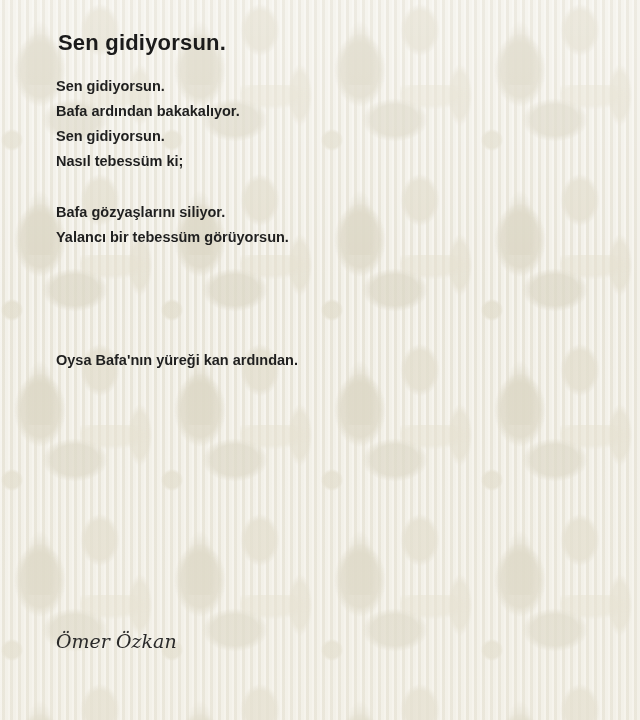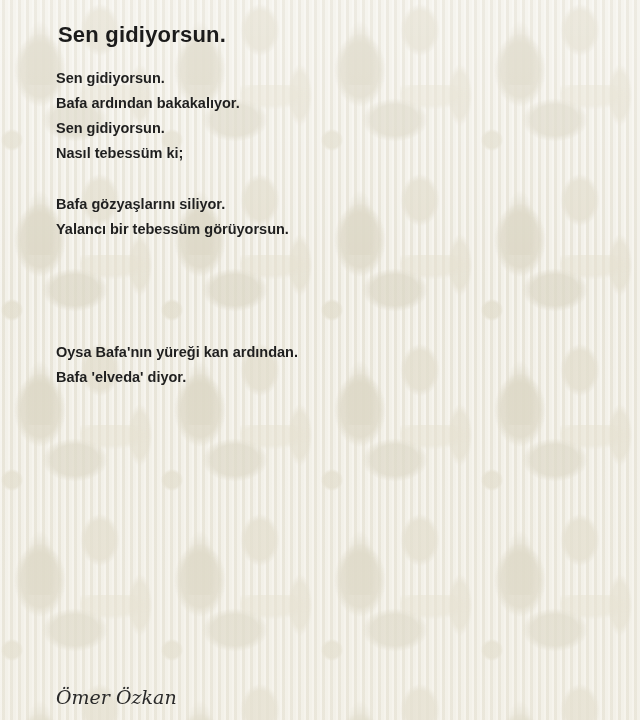--- a/index.html
+++ b/index.html
@@ -66,20 +66,21 @@
   }
 
   .bg-sheen {
     background-image: linear-gradient(180deg, rgba(255,255,255,0.28) 0%, rgba(255,255,255,0.05) 40%, rgba(245,242,232,0.25) 100%);
   }
 
   .content {
     position: relative;
     z-index: 2;
     padding: 16px 36px 0 56px;
+    margin-top: 8px;
   }
 
   .poem-title {
     font-size: 22px;
     font-weight: bold;
     color: #1b1b1b;
     letter-spacing: 0.2px;
     margin: 6px 0 18px 2px;
   }
 
@@ -99,21 +100,21 @@
     font-size: 14.5px;
     font-weight: bold;
     color: #1f1f1f;
     line-height: 25px;
     white-space: pre;
   }
 
   .author {
     position: absolute;
     left: 56px;
-    top: 686px;
+    top: 630px;
     z-index: 2;
     font-family: "DejaVu Serif", serif;
     font-style: italic;
     font-size: 19px;
     color: #2a2a2a;
   }
 </style>
 </head>
 <body>
 
@@ -137,21 +138,20 @@
         <div class="poem-line">Nasıl tebessüm ki;</div>
       </div>
 
       <div class="stanza gap-large">
         <div class="poem-line">Bafa gözyaşlarını siliyor.</div>
         <div class="poem-line">Yalancı bir tebessüm görüyorsun.</div>
       </div>
 
       <div class="stanza">
         <div class="poem-line">Oysa Bafa'nın yüreği kan ardından.</div>
-        <div class="poem-line">Bafa 'elveda' diyor.</div>
       </div>
 
     </div>
   </div>
 
   <div class="author">Ömer Özkan</div>
 
 </div>
 
 </body></html>

